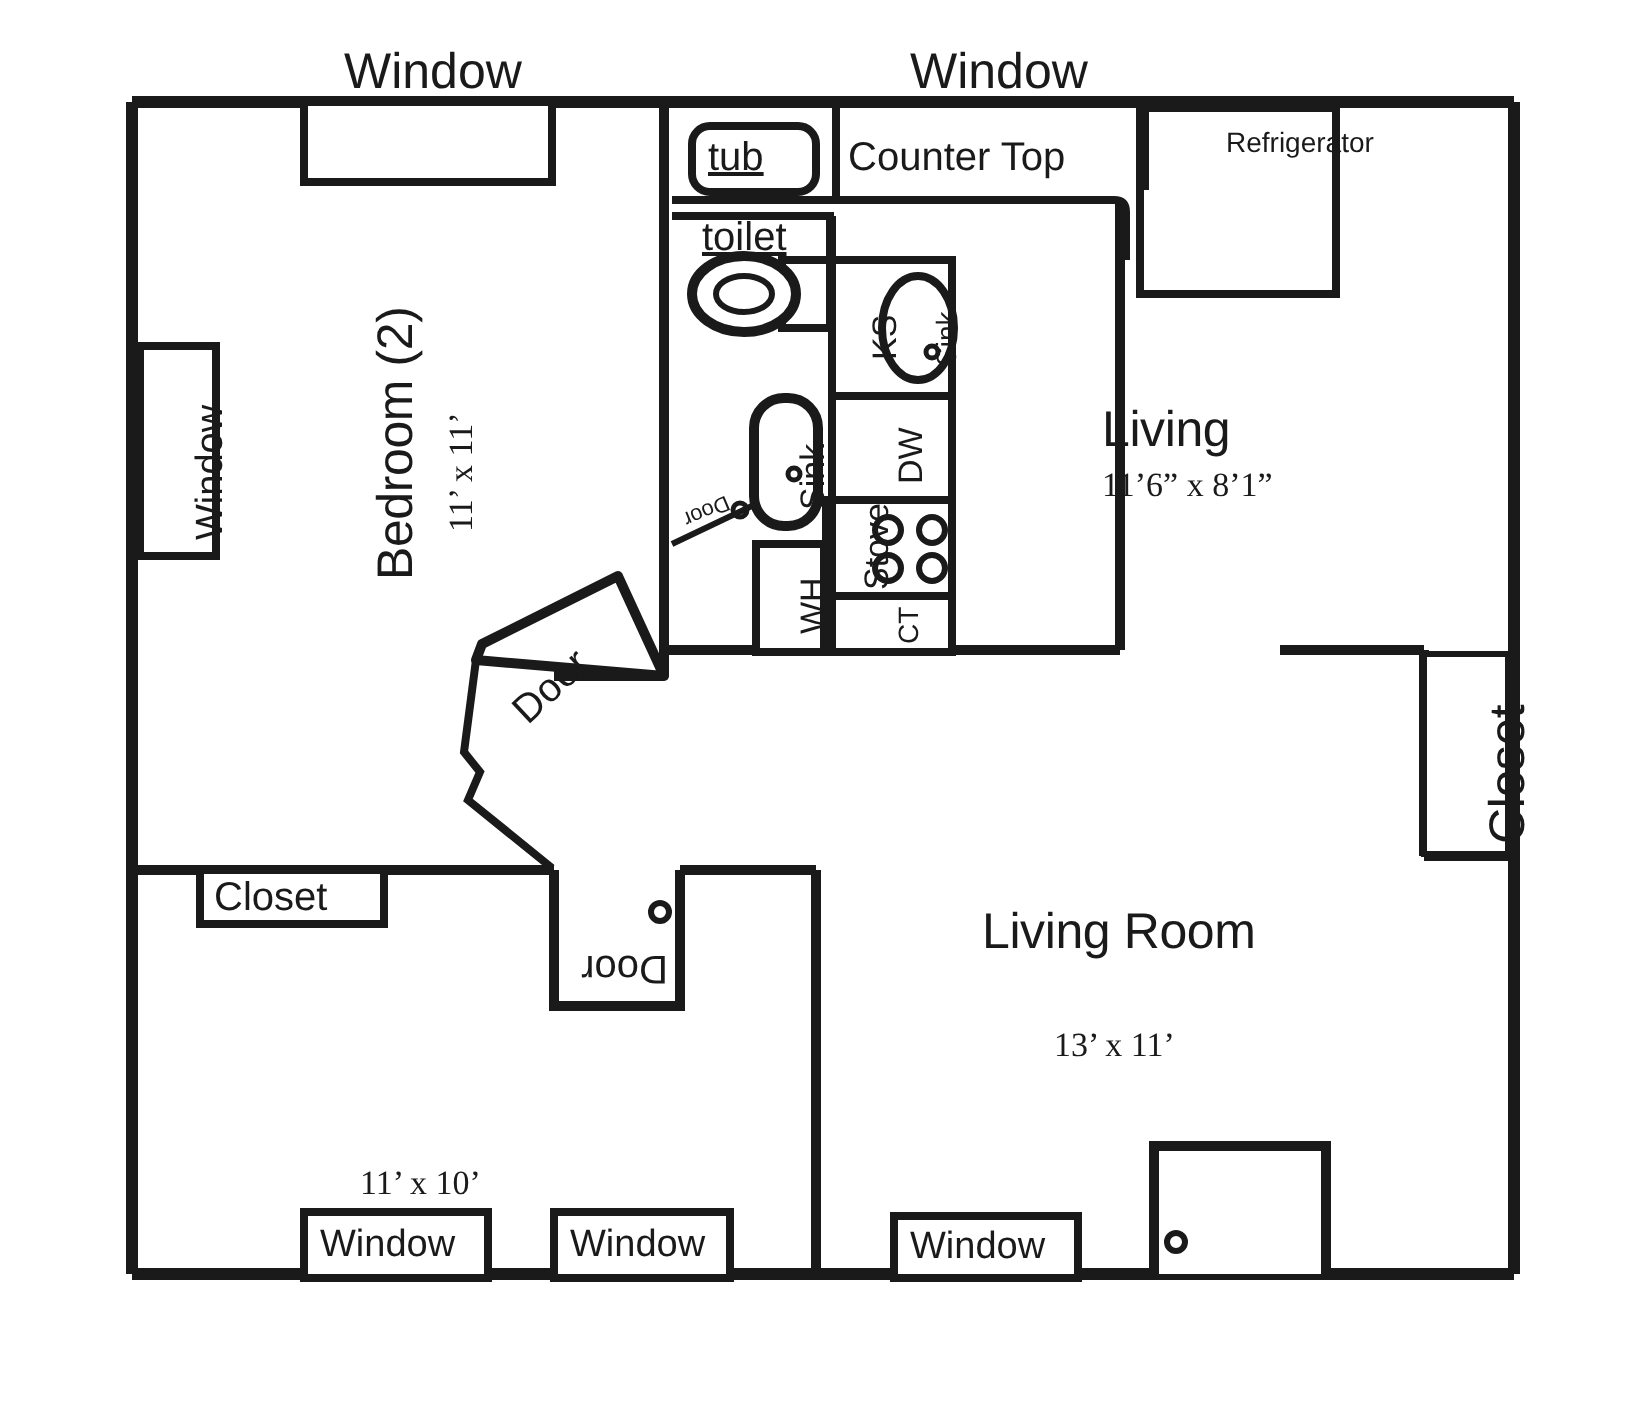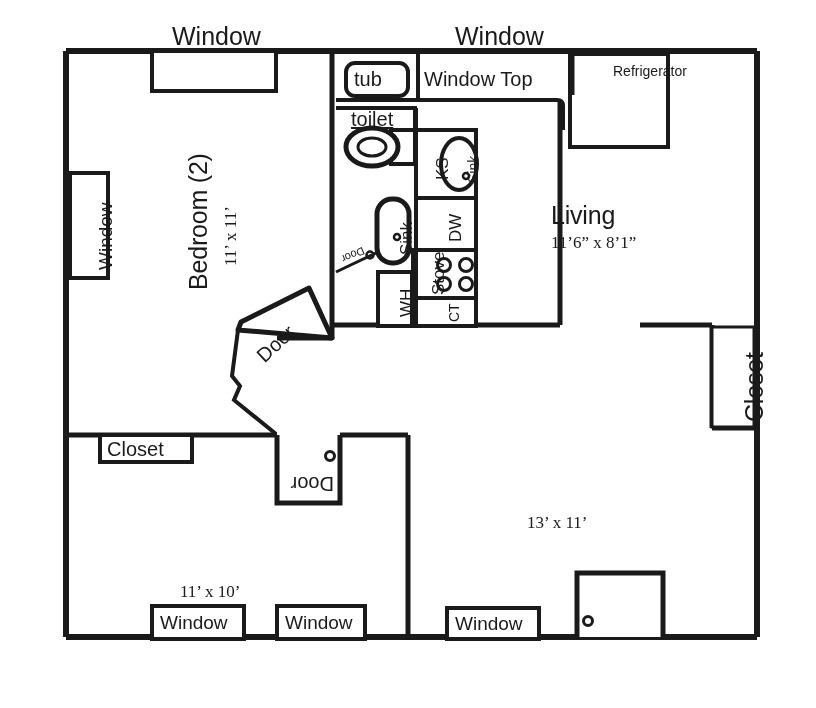--- a/index.html
+++ b/index.html
@@ -228,47 +228,48 @@
   <div class="lbl window-lbl-sm" style="left:455px; top:614px;">Window</div>
 
   <div class="lbl room-name rot90" style="left:186px; top:290px;">Bedroom (2)</div>
   <div class="lbl room-dim rot90" style="left:222px; top:266px;">11’ x 11’</div>
 
   <div class="lbl room-dim" style="left:180px; top:562px;margin-top:21px;">11’ x 10’</div>
 
   <div class="lbl room-name" style="left:551px; top:203px;">Living</div>
   <div class="lbl room-dim" style="left:551px; top:234px;">11’6” x 8’1”</div>
 
+  <div class="lbl room-name" style="left:491px; top:454px;">Living Room</div>
   <div class="lbl room-dim" style="left:527px; top:514px;">13’ x 11’</div>
 
   <div class="lbl fixture-lbl" style="left:107px; top:439px;">Closet</div>
 
   <div class="lbl room-name rot90" style="left:742px; top:422px;">Closet</div>
 
   <div class="lbl fixture-lbl rotdiag" style="left:253px; top:351px;">Door</div>
 
   <div class="lbl fixture-lbl-tiny rotdiagflip" style="left:366px; top:255px;">Door</div>
 
   <div class="lbl fixture-lbl rot180" style="left:334px; top:494px;">Door</div>
 
-  <div class="lbl fixture-lbl" style="left:354px; top:69px;">tub</div>
+  <div class="lbl fixture-lbl" style="left:354px; top:69px;text-decoration:underline;">tub</div>
 
   <div class="lbl fixture-lbl" style="left:351px; top:109px;text-decoration:underline;">toilet</div>
 
   <div class="lbl fixture-lbl-sm rot90" style="left:398px; top:255px;">Sink</div>
 
   <div class="lbl fixture-lbl-sm rot90" style="left:398px; top:317px;">WH</div>
 
   <div class="lbl fixture-lbl-sm rot90" style="left:434px; top:180px;">KS</div>
 
   <div class="lbl fixture-lbl-xs rot90" style="left:466px; top:183px;">Sink</div>
 
   <div class="lbl fixture-lbl-sm rot90" style="left:447px; top:242px;">DW</div>
 
   <div class="lbl fixture-lbl-sm rot90" style="left:430px; top:295px;">Stove</div>
 
   <div class="lbl fixture-lbl-xs rot90" style="left:447px; top:322px;">CT</div>
 
-  <div class="lbl fixture-lbl" style="left:424px; top:69px;">Window Top</div>
+  <div class="lbl fixture-lbl" style="left:424px; top:69px;">Counter Top</div>
 
   <div class="lbl fixture-lbl-xs" style="left:577px; top:64px;margin-left:36px;">Refrigerator</div>
 
 </div>
 
 </body></html>

